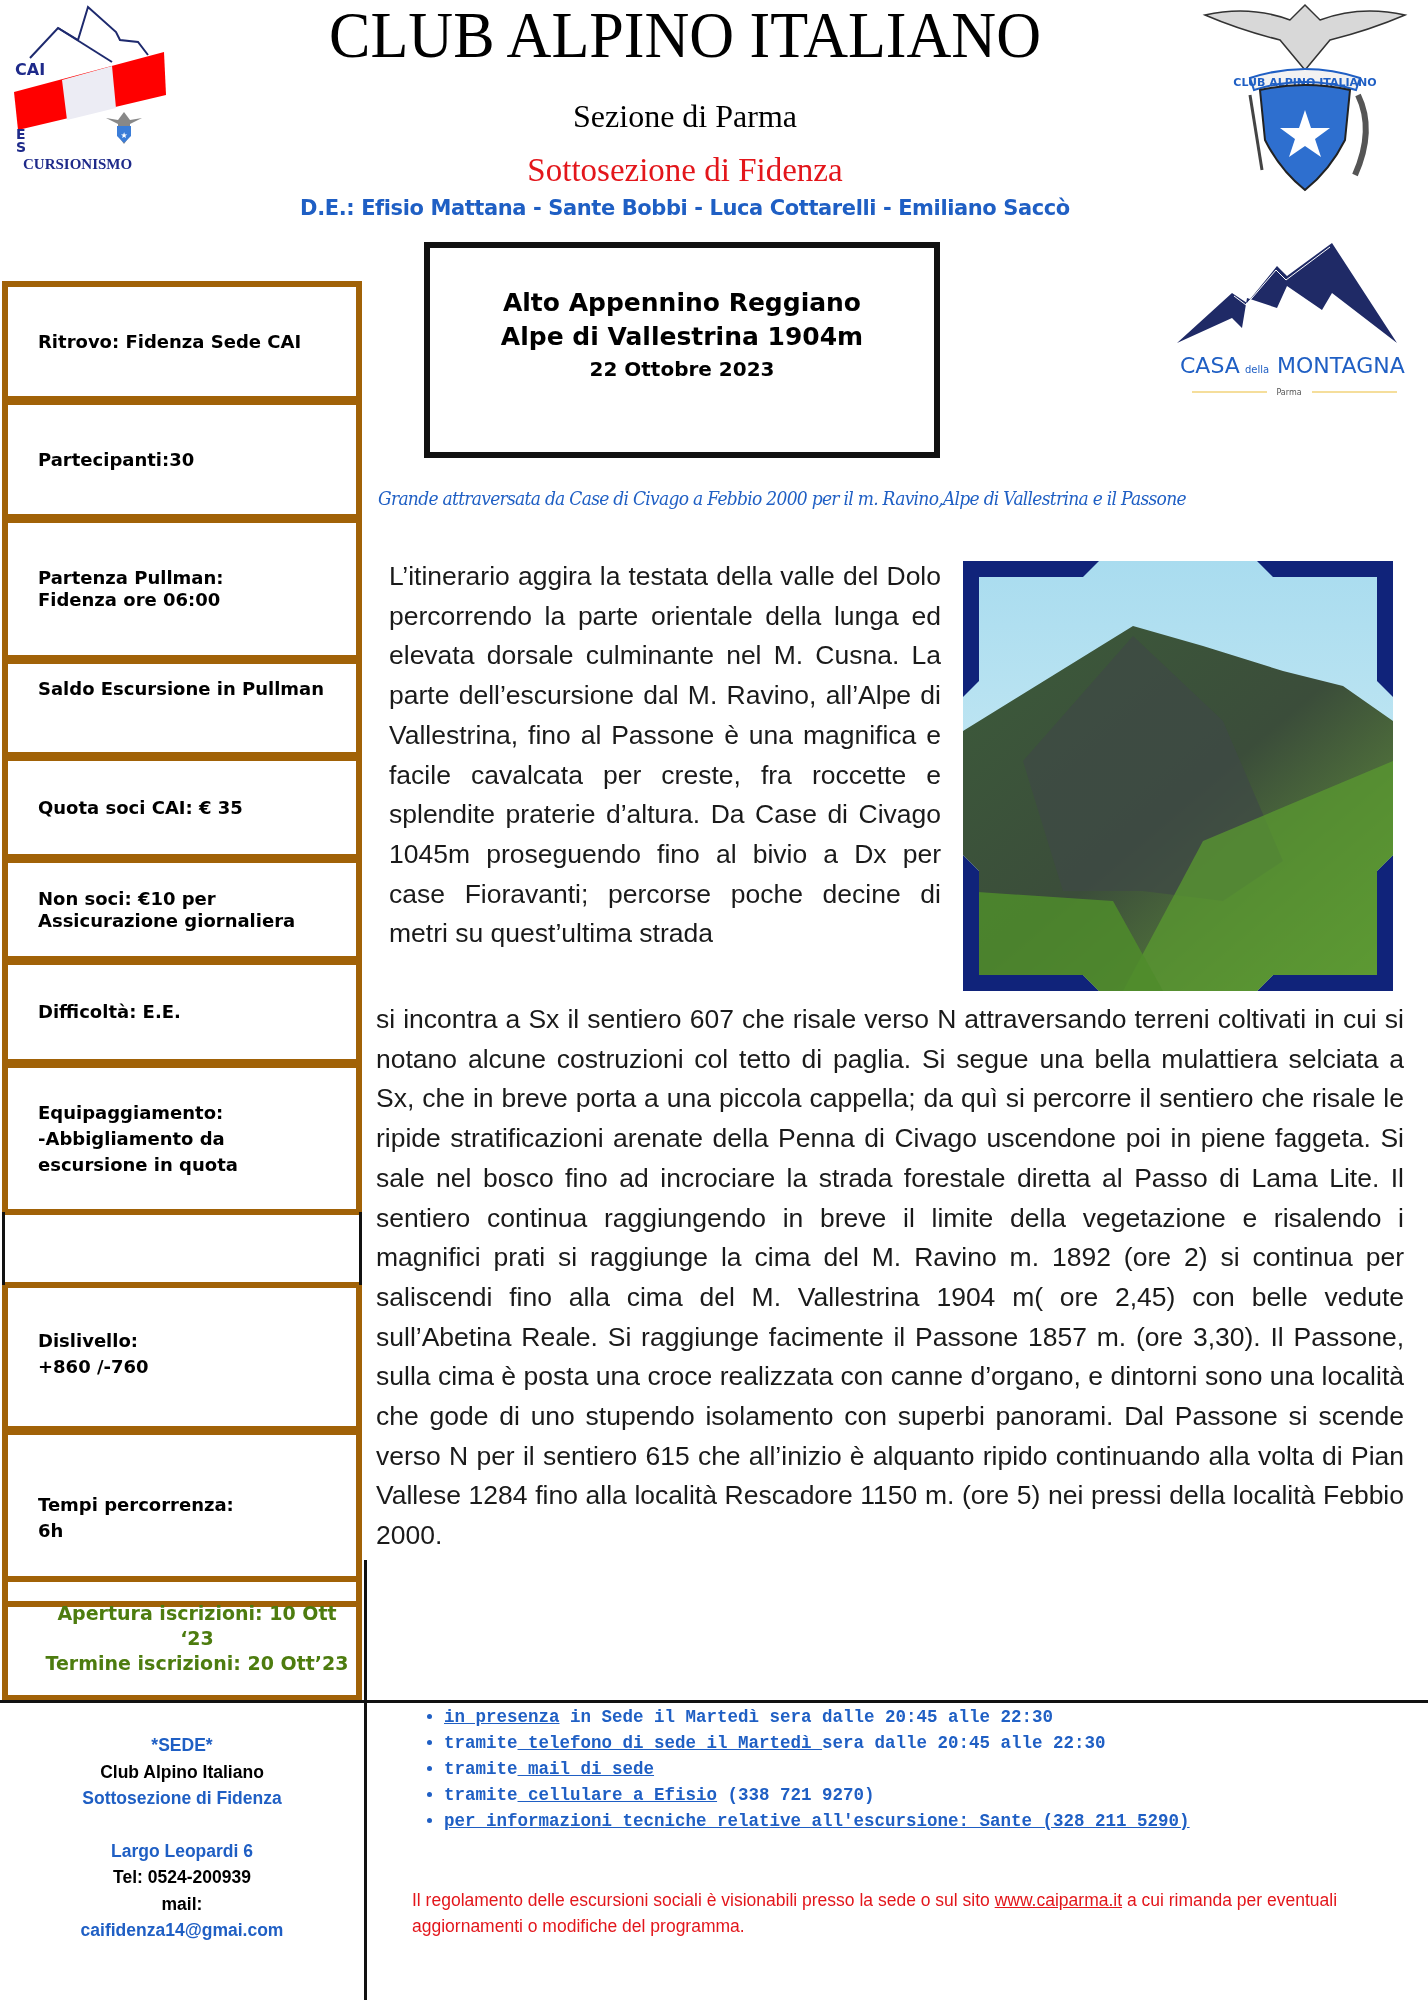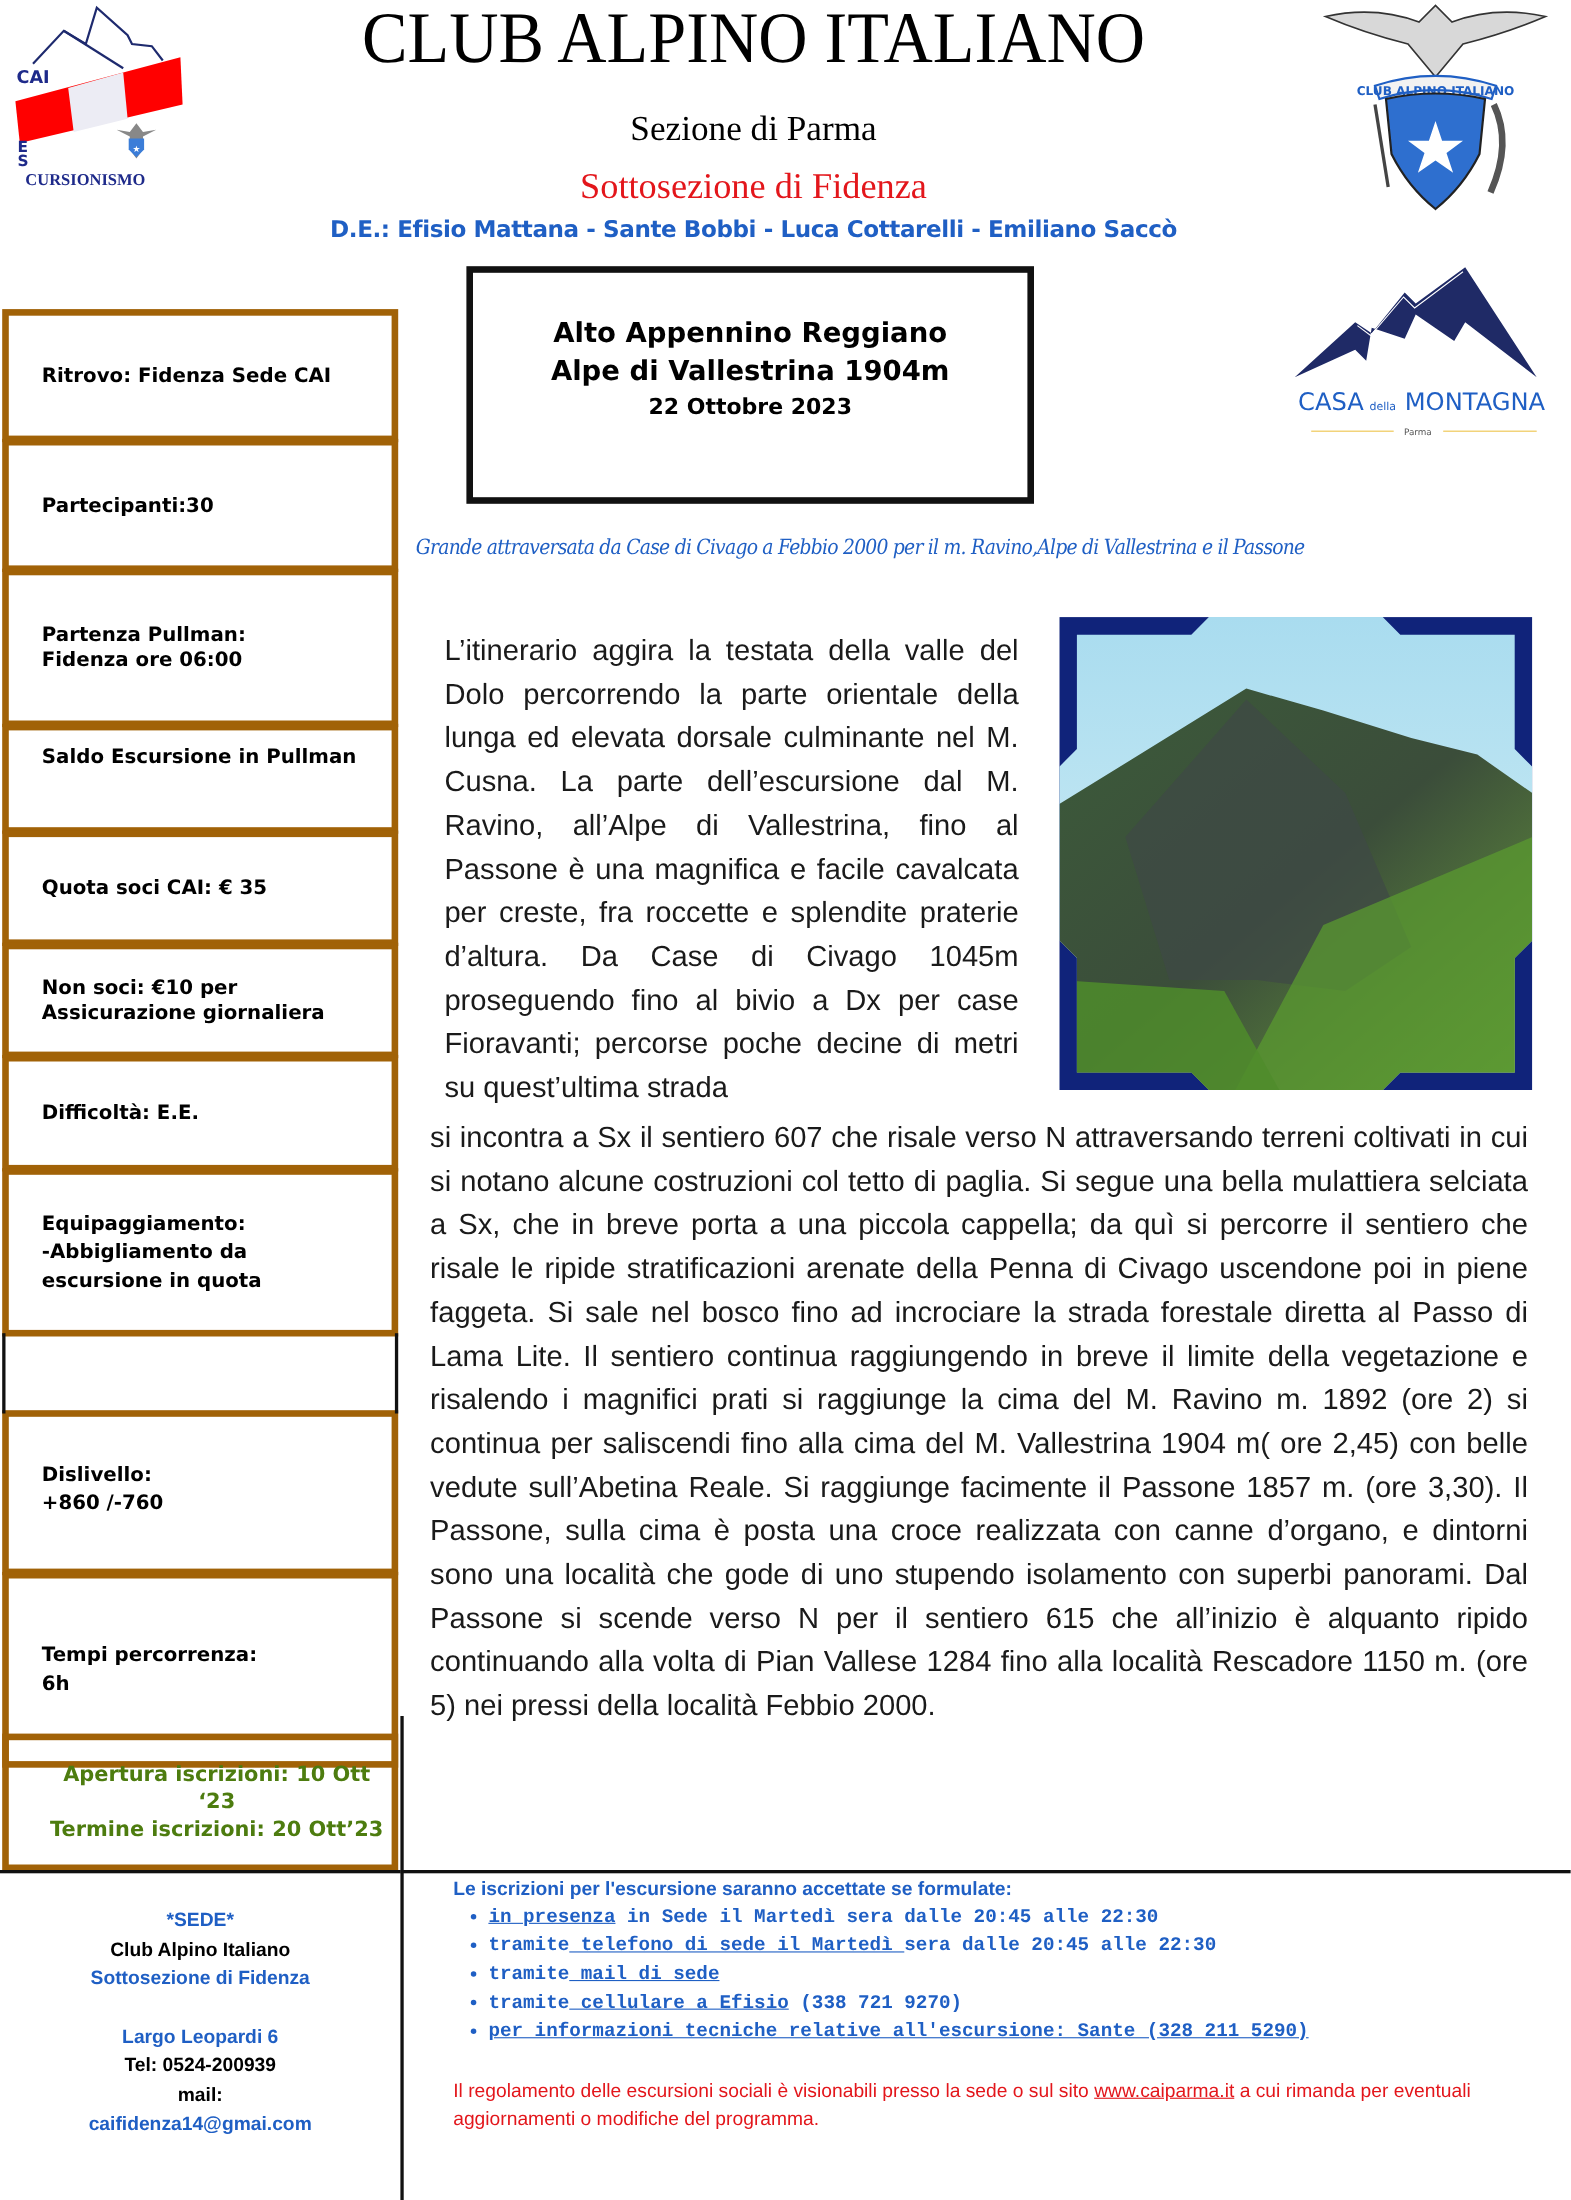--- a/index.html
+++ b/index.html
@@ -27,21 +27,21 @@
   #title-box .l3 { font-size: 20px; line-height: 30px; }
 
   #casa-logo { left: 1172px; top: 238px; width: 240px; height: 160px; }
 
   #subtitle { left: 378px; top: 480px; width: 1040px; font-family: "DejaVu Serif", serif; font-style: italic; font-size: 19px; line-height: 36px; color: #1f5fc4; letter-spacing: -0.8px; white-space: nowrap; transform: scaleX(0.9); transform-origin: left center; }
 
   
   .body-text { font-family: "Liberation Sans", sans-serif; font-size: 26.5px; line-height: 39.7px; color: #1a1a1a; text-align: justify; }
   #desc-part1 { left: 389px; top: 557px; width: 552px; }
   #desc-part2 { left: 376px; top: 1000px; width: 1028px; }
-  #desc-part1 p, #desc-part2 p { margin: 15px; }
+  #desc-part1 p, #desc-part2 p { margin: 0; }
 
   
   #photo { left: 963px; top: 561px; width: 430px; height: 430px; }
 
   
   #vline { left: 364px; top: 1560px; width: 3px; height: 440px; background: #111; }
 
   
   #sede { left: 0; top: 1732px; width: 364px; text-align: center; font-family: "Liberation Sans", sans-serif; font-weight: bold; font-size: 17.5px; line-height: 26.5px; }
   #sede .blue { color: #1f5fc4; }
@@ -204,21 +204,20 @@
   <div>Club Alpino Italiano</div>
   <div class="blue">Sottosezione di Fidenza</div>
   <div class="spacer"></div>
   <div class="blue">Largo Leopardi 6</div>
   <div>Tel: 0524-200939</div>
   <div>mail:</div>
   <div class="blue">caifidenza14@gmai.com</div>
 </div>
 
 <div class="abs" id="iscr">
-  <div>Le iscrizioni per l'escursione saranno accettate se formulate:</div>
   <ul>
     <li><u>in presenza</u><span> in Sede il Martedì sera dalle 20:45 alle 22:30</span></li>
     <li><span>tramite</span><u> telefono di sede il Martedì </u><span>sera dalle 20:45 alle 22:30</span></li>
     <li><span>tramite</span><u> mail di sede </u></li>
     <li><span>tramite</span><u> cellulare a Efisio</u><span> (338 721 9270)</span></li>
     <li><u>per informazioni tecniche relative all'escursione: Sante (328 211 5290)</u></li>
   </ul>
 </div>
 
 <div class="abs" id="warn">

